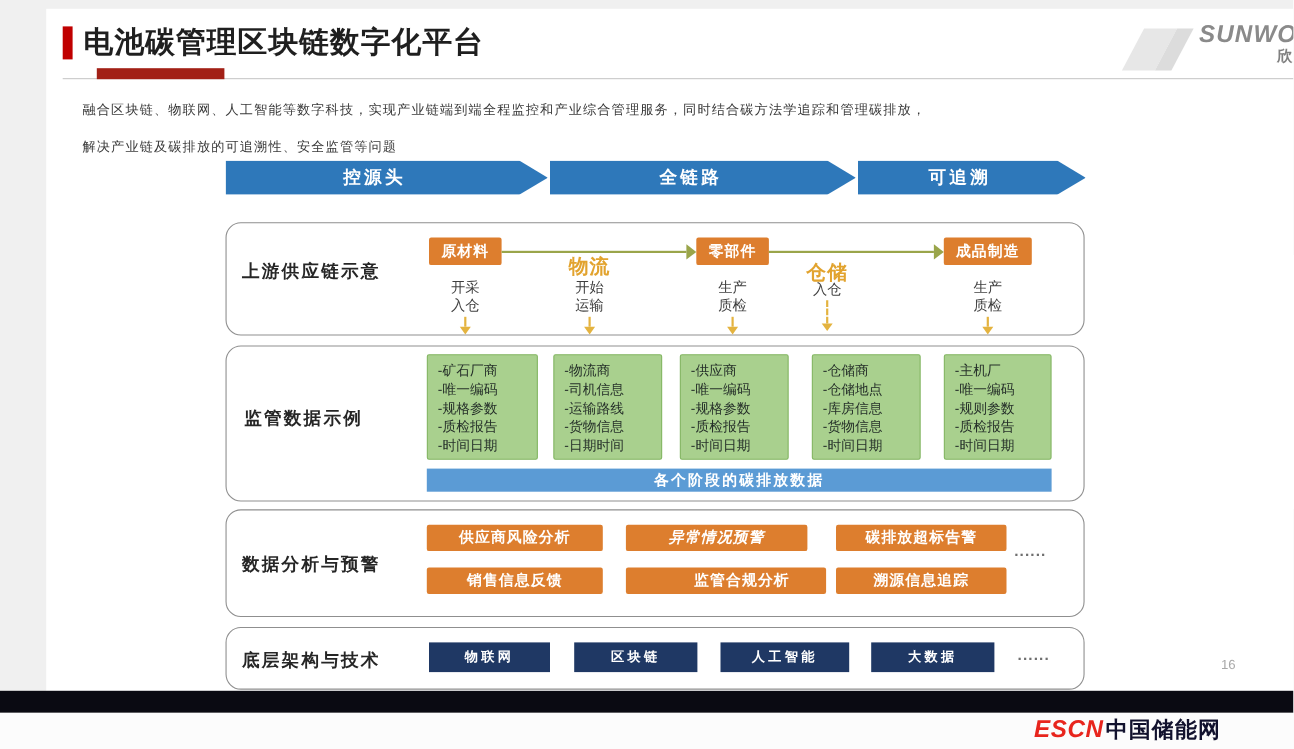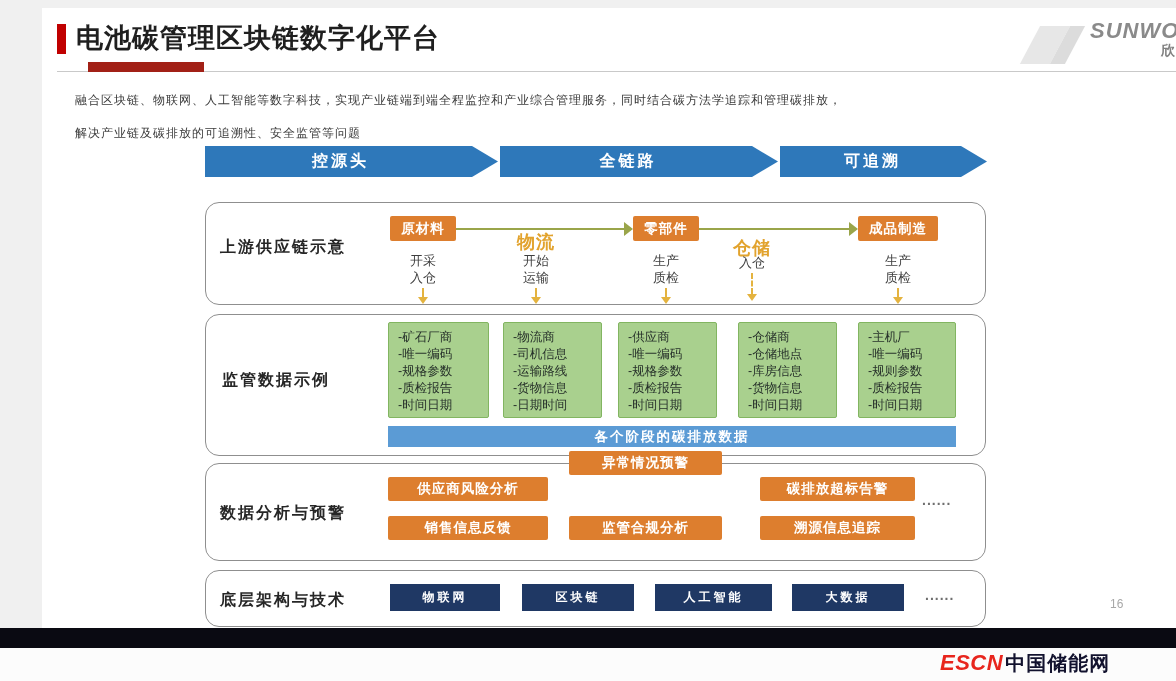--- a/index.html
+++ b/index.html
@@ -153,24 +153,24 @@
     <div>-质检报告</div>
     <div>-时间日期</div>
   </div>
 
   <div class="abs banner">各个阶段的碳排放数据</div>
 
   <div class="abs sec" style="top:463px;height:98px;"></div>
   <div class="abs sec-label" style="left:220px;top:503px;">数据分析与预警</div>
 
   <div class="abs obtn" style="left:388px;top:477px;width:160px;">供应商风险分析</div>
-  <div class="abs obtn" style="left:569px;top:451px;width:153px;">异常情况预警</div>
+  <div class="abs obtn" style="left:569px;top:477px;width:165px;font-style:italic;">异常情况预警</div>
   <div class="abs obtn" style="left:760px;top:477px;width:155px;">碳排放超标告警</div>
   <div class="abs obtn" style="left:388px;top:516px;width:160px;">销售信息反馈</div>
-  <div class="abs obtn" style="left:569px;top:516px;width:153px;">监管合规分析</div>
+  <div class="abs obtn" style="left:569px;top:516px;width:153px;padding-left:29px;">监管合规分析</div>
   <div class="abs obtn" style="left:760px;top:516px;width:155px;">溯源信息追踪</div>
   <div class="abs dots" style="left:922px;top:492px;">......</div>
 
   <div class="abs sec" style="top:570px;height:57px;"></div>
   <div class="abs sec-label" style="left:220px;top:590px;">底层架构与技术</div>
 
   <div class="abs tbtn" style="left:390px;width:110px;">物联网</div>
   <div class="abs tbtn" style="left:522px;width:112px;">区块链</div>
   <div class="abs tbtn" style="left:655px;width:117px;">人工智能</div>
   <div class="abs tbtn" style="left:792px;width:112px;">大数据</div>

